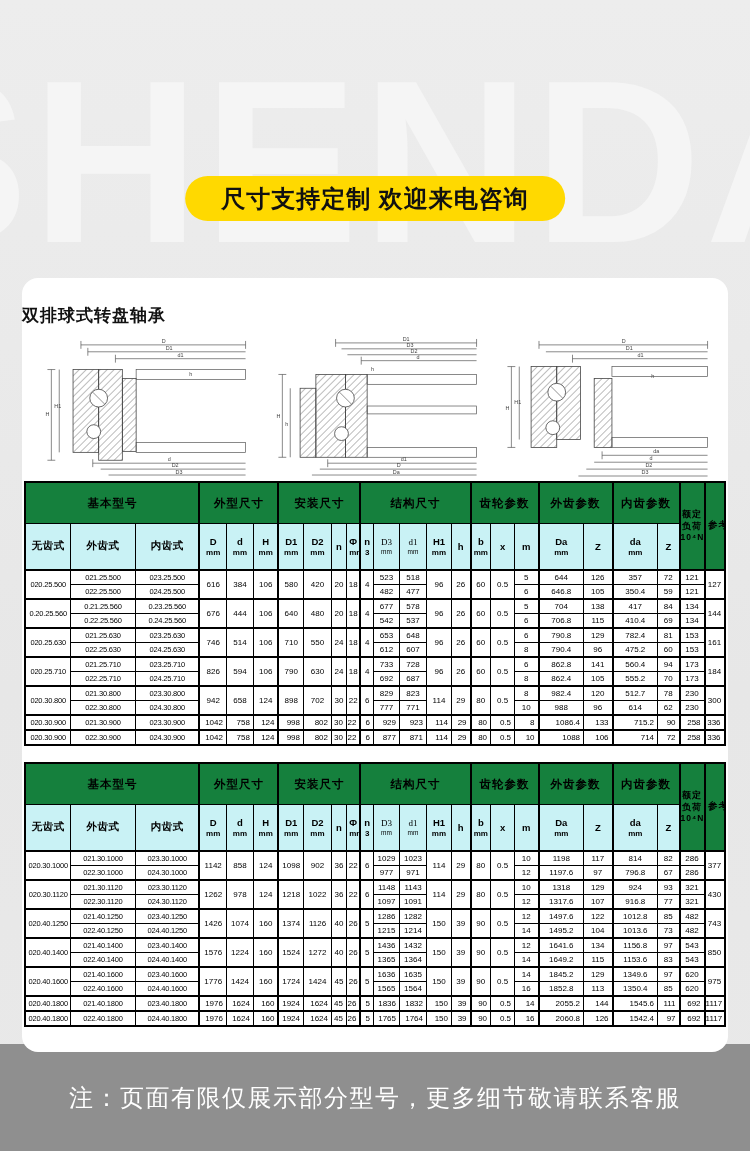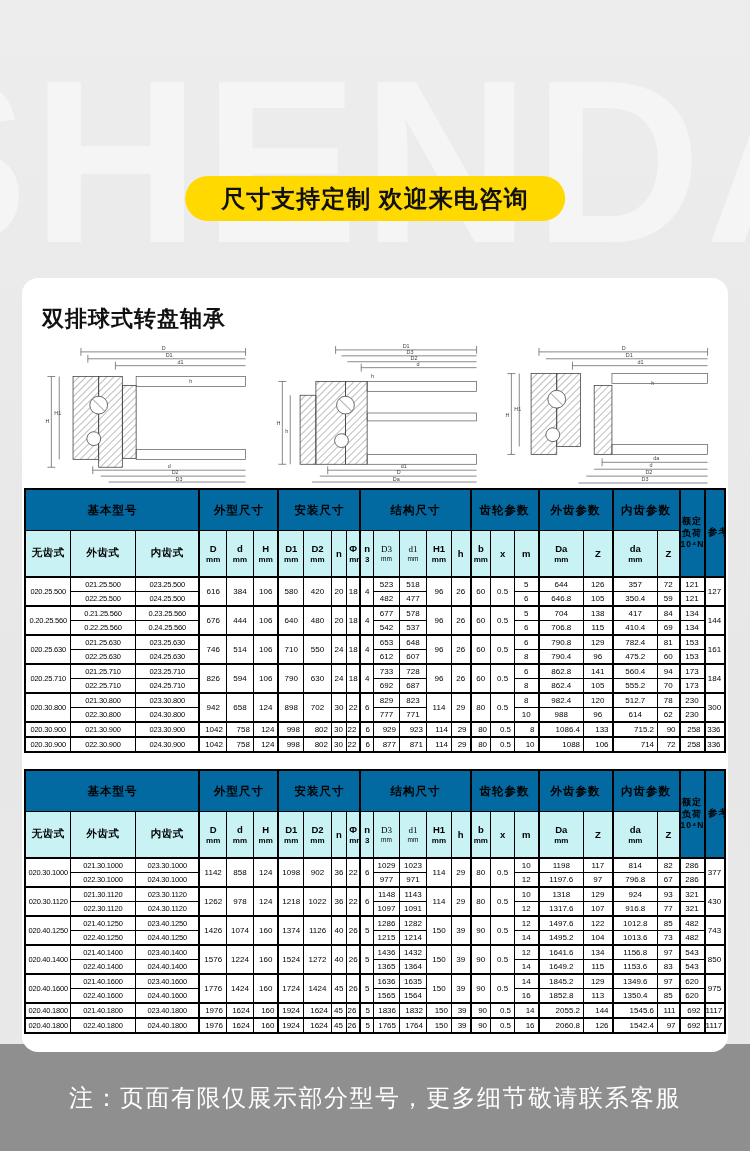--- a/index.html
+++ b/index.html
@@ -16,37 +16,37 @@
   .pill{position:absolute;top:176px;left:50%;transform:translateX(-50%);
     background:#ffd900;color:#111;border-radius:23px;height:45px;line-height:45px;
     padding:0 36px;font-size:24px;font-weight:700;letter-spacing:1px;white-space:nowrap;}
   
   .footerband{position:absolute;left:0;top:1044px;width:750px;height:107px;background:#8f8f8f;}
   .footnote{position:absolute;left:0;top:38px;width:100%;text-align:center;color:#ffffff;
     font-size:24px;letter-spacing:1.5px;}
   
   .card{position:absolute;left:22px;top:278px;width:706px;height:774px;background:#ffffff;
     border-radius:16px;padding:0;box-sizing:border-box;}
-  .sectionlabel{margin:26px 0 0 20px;font-size:22px;font-weight:700;color:#111;
+  .sectionlabel{margin:26px 0 0 0;font-size:17px;font-weight:700;color:#111;
     font-family:Liberation Mono, monospace;letter-spacing:1px;}
   .drawings{display:flex;justify-content:space-between;align-items:flex-start;
     margin:10px 14px 4px 18px;height:140px;}
   .drawings svg{display:block;}
   .dim line{stroke:#555;stroke-width:0.7;}
   .dim text{font-size:5.5px;fill:#444;font-family:"Liberation Sans",sans-serif;}
   .outline{fill:none;stroke:#555;stroke-width:0.7;}
   .ring{stroke:#444;stroke-width:0.8;}
   .ball{fill:#fff;stroke:#444;stroke-width:0.8;}
   
   table.spec{border-collapse:collapse;table-layout:fixed;width:699px;margin:3px auto 0;
     border:2px solid #000;}
   table.spec th,table.spec td{border:1px solid #000;padding:0;text-align:center;
     white-space:nowrap;overflow:hidden;color:#000;}
   table.spec .b2r{border-right-width:2px;}
-  thead tr.grp th{height:40px;background:#0369a1;font-size:11.5px;font-weight:700;
+  thead tr.grp th{height:40px;background:#15803d;font-size:11.5px;font-weight:700;
     font-family:"Liberation Serif","DejaVu Serif",serif;letter-spacing:1px;}
   thead tr.subr th{height:45px;background:#c9f2f5;font-weight:700;}
   th.sh .sym{display:block;font-size:9.5px;line-height:1.25;}
   th.sh .unit{display:block;font-size:8px;line-height:1.2;font-weight:700;}
   th.sh.cjk .sym{font-size:10.5px;font-weight:700;
     font-family:Liberation Mono, monospace;letter-spacing:0.5px;}
   th.sh.serif .sym{font-family:"Liberation Serif","DejaVu Serif",serif;font-weight:400;font-size:9px;}
   th.sh.serif .unit{font-size:6.5px;font-weight:400;}
   th.sh.stack .unit{width:8px;margin:0 auto;word-break:break-all;}
   th.loadh div{font-size:9px;line-height:1.25;font-family:"Liberation Serif","DejaVu Serif",serif;}

